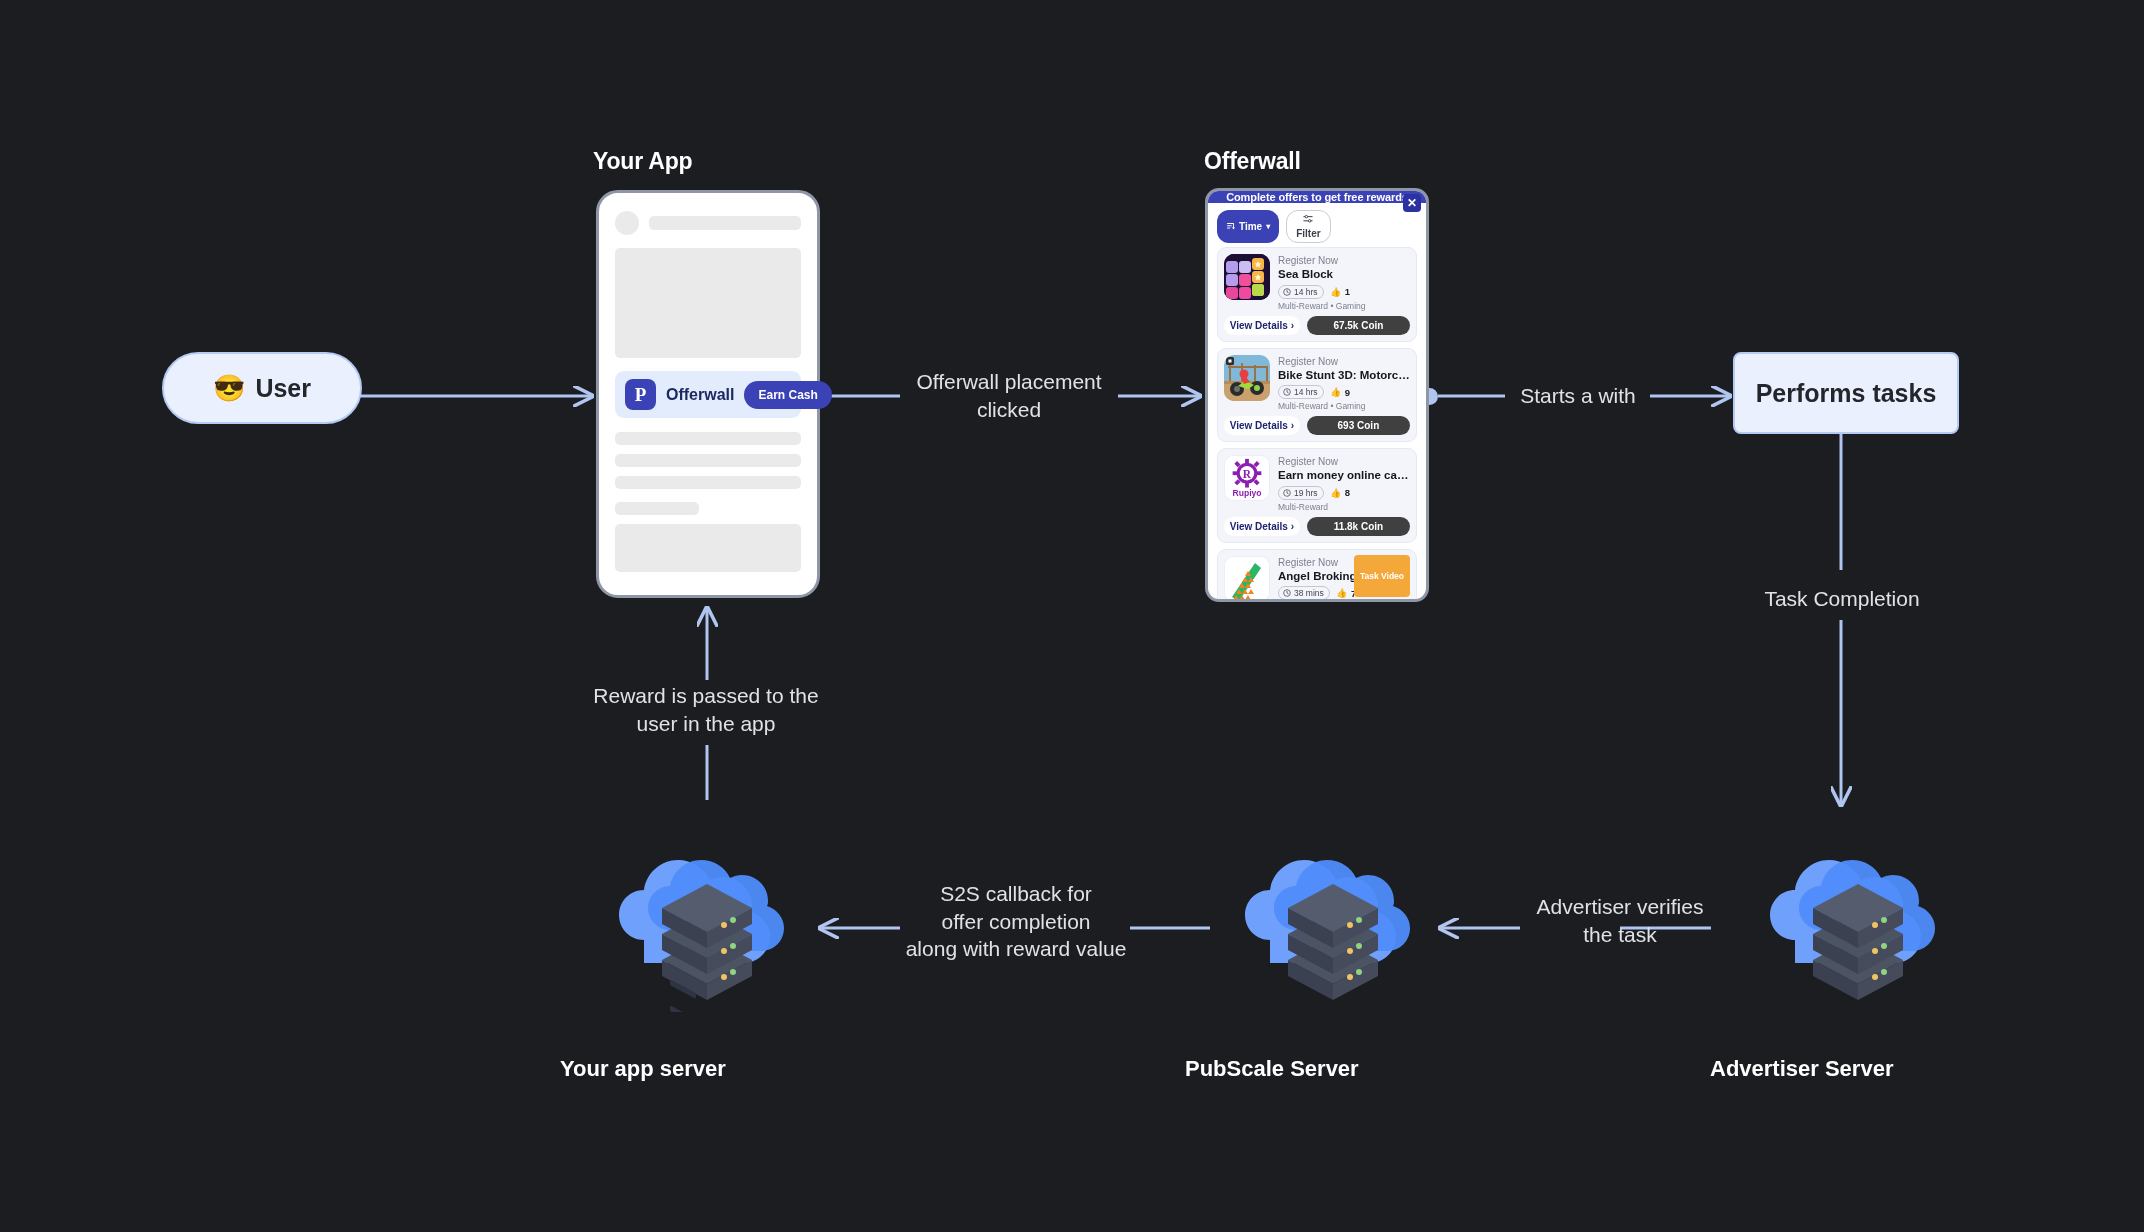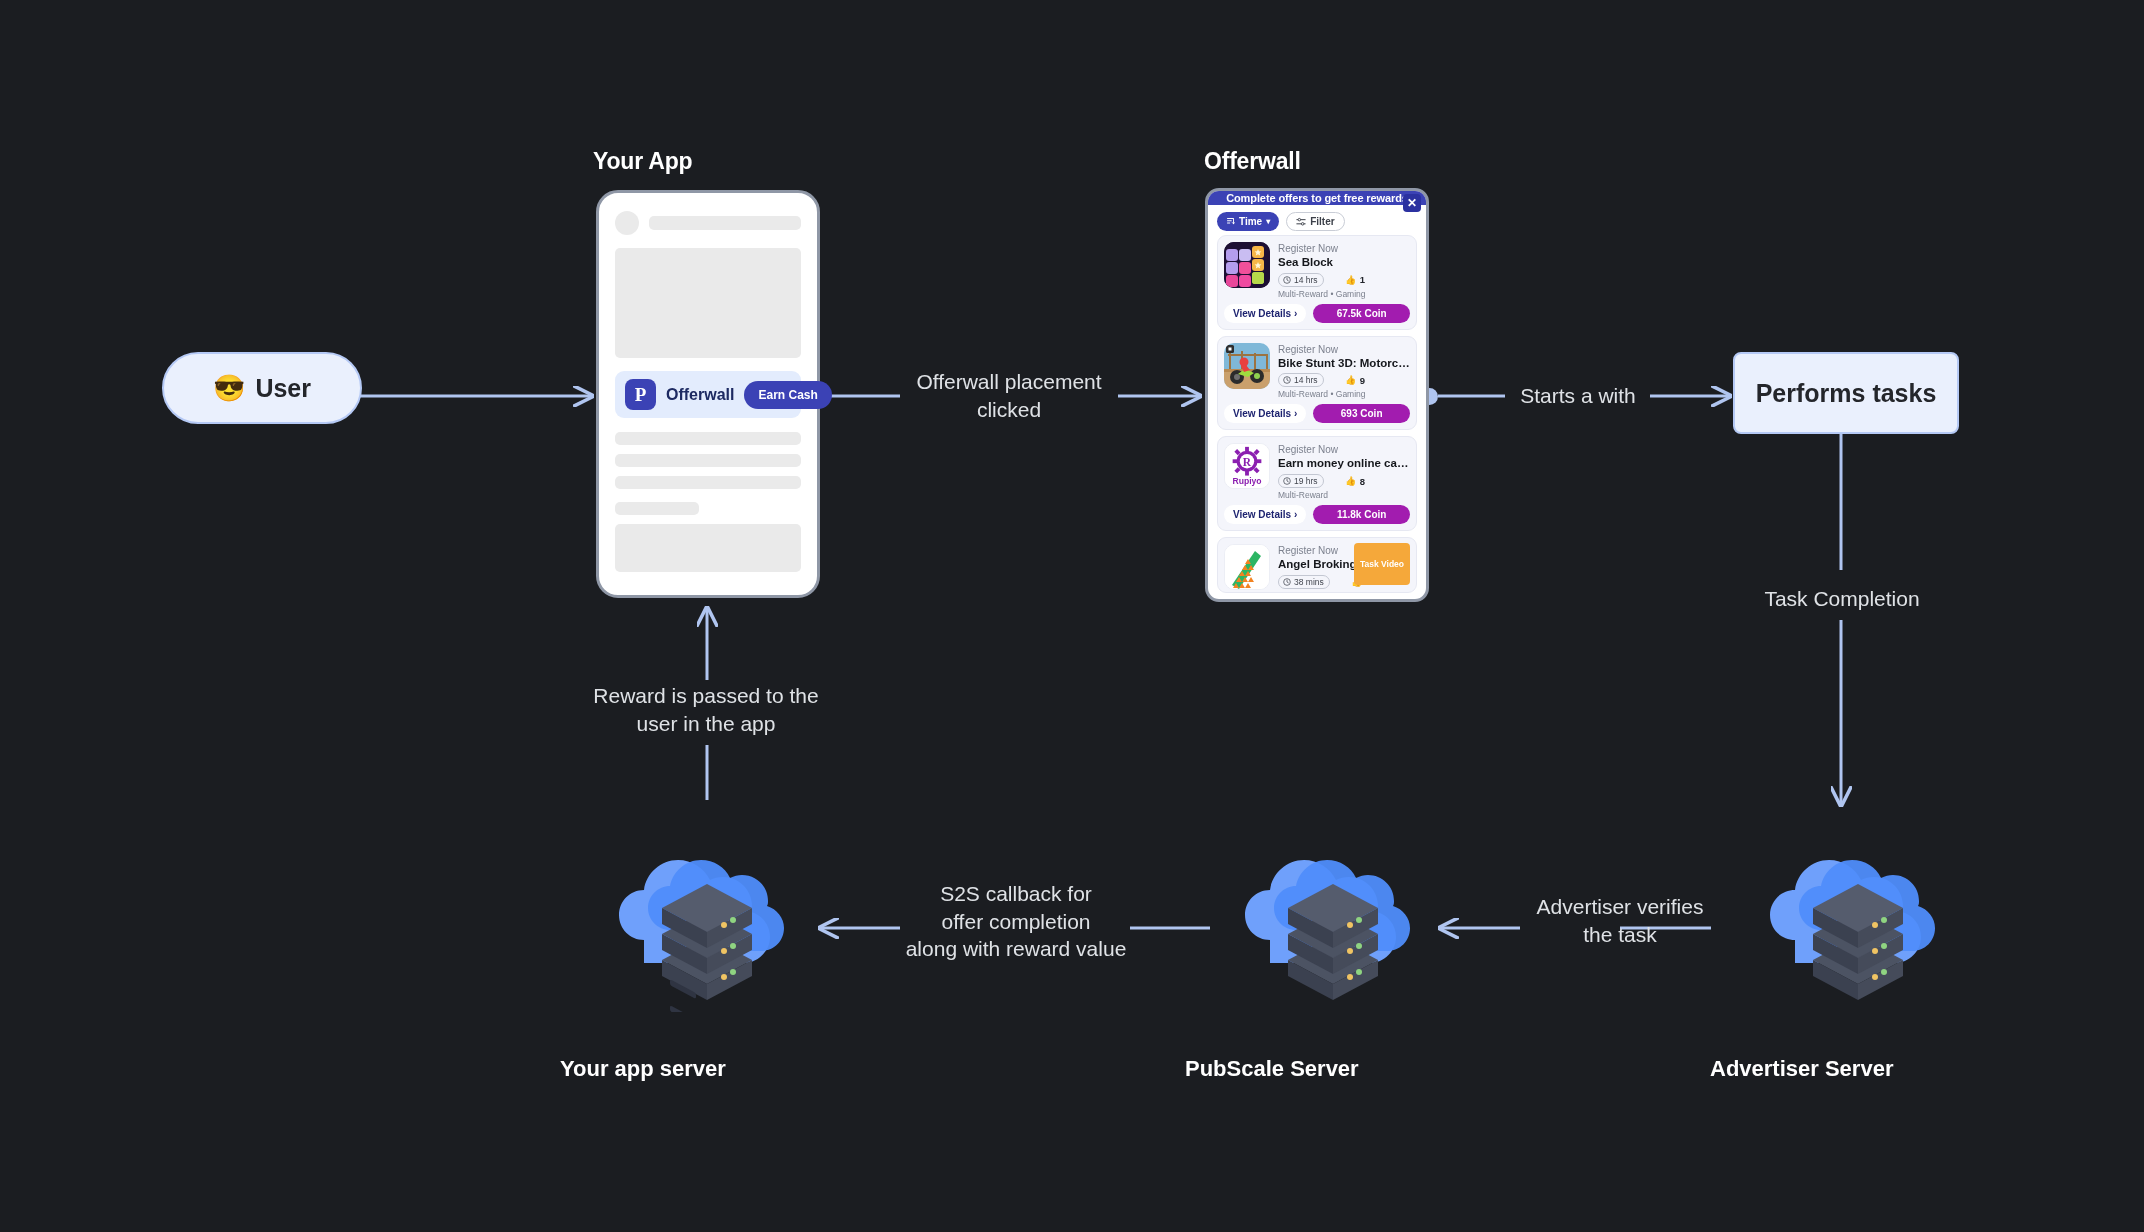--- a/index.html
+++ b/index.html
@@ -80,57 +80,57 @@
     background:#2b31a0; color:#fff; font-size:12px;
     display:flex; align-items:center; justify-content:center;
   }
   .owp-filters { display:flex; gap:7px; padding:7px 9px 4px 9px; }
   .chip {
     display:flex; align-items:center; gap:4px;
     font-size:10px; font-weight:bold; border-radius:12px;
     padding:3px 9px; white-space:nowrap;
   }
   .chip.primary { background:#3b42b5; color:#fff; }
-  .chip.ghost { background:#fff; color:#3c4049; border:1px solid #c9cdd6; }
+  .chip.ghost { background:#fff; color:#3c4049; border:1px solid #c9cdd6;flex-direction:column; }
   .owp-list { padding:0 9px 6px 9px; display:flex; flex-direction:column; gap:6px; }
   .offer {
     background:#f4f5fb; border:1px solid #e6e8f2;
     border-radius:9px; padding:6px; position:relative;
   }
   .offer-top { display:flex; gap:8px; }
   .offer-icon {
     width:46px; height:46px; border-radius:10px; flex:none;
     overflow:hidden; position:relative; background:#fff;
   }
   .offer-meta { flex:1; min-width:0; }
   .reg { font-size:10px; color:#7c818e; line-height:1.3; }
   .oname {
     font-size:11.5px; font-weight:bold; color:#15171c;
     white-space:nowrap; overflow:hidden; text-overflow:ellipsis;
     line-height:1.35;
   }
-  .statrow { display:flex; align-items:center; gap:22px; margin-top:2px; }
+  .statrow { display:flex; align-items:center; gap:7px; margin-top:2px; }
   .timechip {
     border:1px solid #c3c7d2; border-radius:9px;
     font-size:8.5px; color:#41454e; padding:1px 5px 1px 4px;
     display:flex; align-items:center; gap:3px; white-space:nowrap;
   }
   .likes { font-size:9.5px; color:#22252b; font-weight:bold;
            display:flex; align-items:center; gap:3px; }
   .cats { font-size:8.5px; color:#7c818e; margin-top:2px; }
   .offer-actions { display:flex; gap:7px; margin-top:5px; }
   .btn-details {
     flex:1; background:#fff; border-radius:13px; font-size:10px;
     font-weight:bold; color:#1e2470; display:flex; align-items:center;
     justify-content:center; gap:3px; padding:4px 0;
   }
   .btn-coin {
-    flex:1.15; background:#a21caf; color:#fff; border-radius:13px;
+    flex:1.15; background:#404040; color:#fff; border-radius:13px;
     font-size:10px; font-weight:bold; display:flex; align-items:center;
-    justify-content:center; padding:4px 1px;
+    justify-content:center; padding:4px 8px;
   }
   .badge-task {
     position:absolute; right:6px; top:5px; background:#f5a83a;
     color:#fff; font-size:8.5px; font-weight:bold;
     border-radius:4px; padding:16px 6px; white-space:nowrap;
   }
 
   
   .dot {
     width:17px; height:17px; border-radius:50%;

